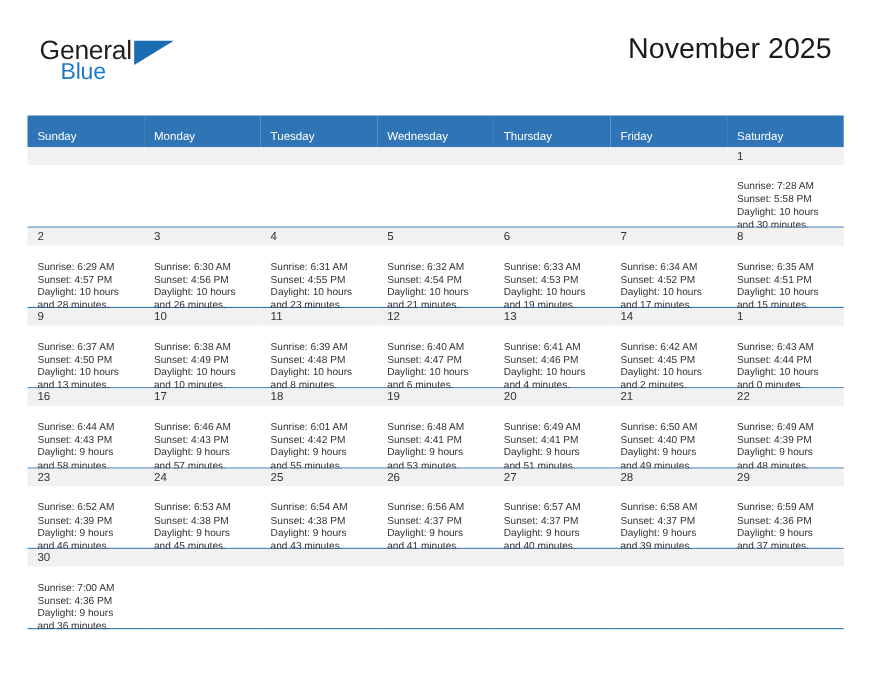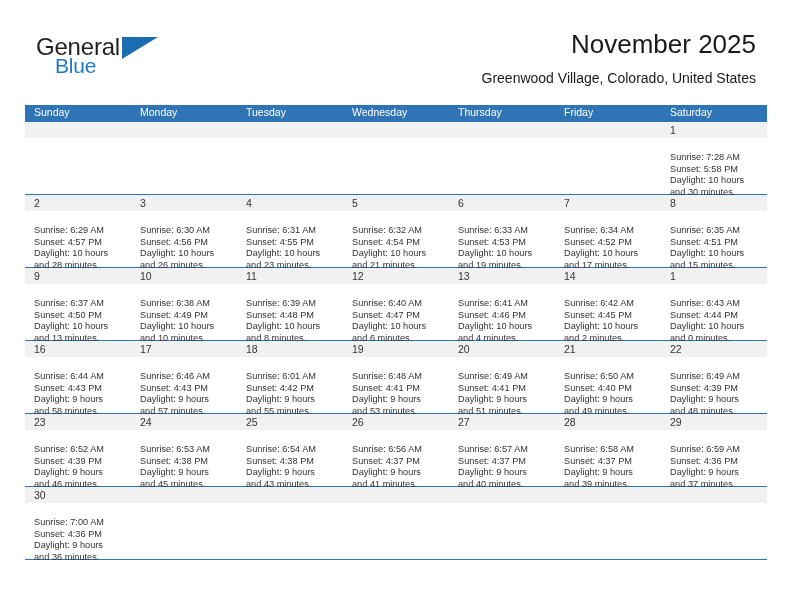--- a/index.html
+++ b/index.html
@@ -94,21 +94,21 @@
     width: 742px;
     border-collapse: collapse;
     table-layout: fixed;
   }
   .calendar th {
     background: #2f74b5;
     color: #ffffff;
     font-size: 10.5px;
     font-weight: normal;
     text-align: left;
-    padding: 0 0 4px 9px;
+    padding: 12px 0 4px 9px;
     height: 13px;
     border: none;
   }
   .calendar td {
     vertical-align: top;
     padding: 0;
     height: 62px;
     border-bottom: 1px solid #2f74b5;
     border-right: none;
     background: #ffffff;
@@ -147,21 +147,20 @@
   <div class="header">
 
     <div class="logo">
       <span class="logo-general">General</span>
       <span class="logo-triangle"></span>
       <span class="logo-blue">Blue</span>
     </div>
 
     <div class="title-block">
       <div class="cal-title">November 2025</div>
-      <div class="cal-subtitle">Greenwood Village, Colorado, United States</div>
     </div>
 
   </div>
 
   <table class="calendar">
     <thead>
       <tr>
         <th>Sunday</th>
         <th>Monday</th>
         <th>Tuesday</th>

